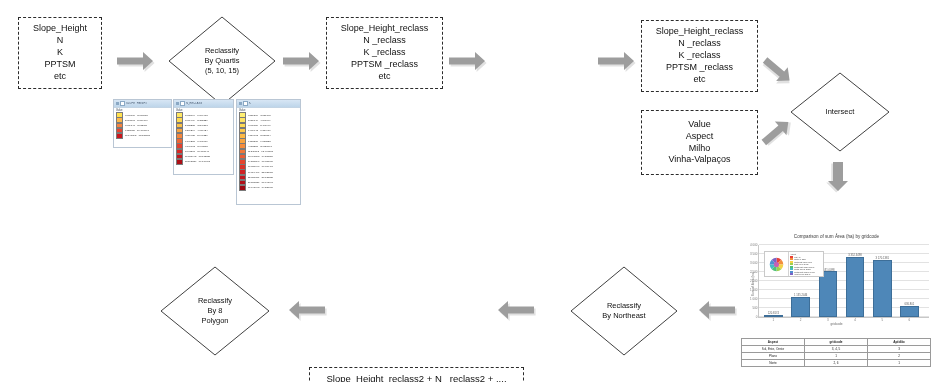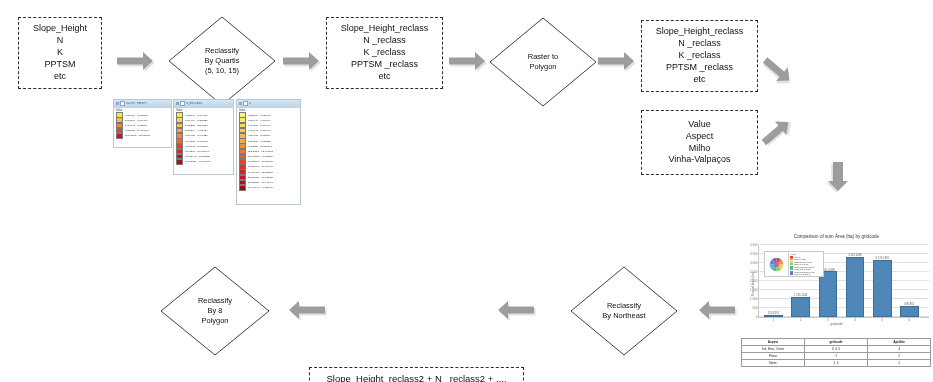--- a/index.html
+++ b/index.html
@@ -293,29 +293,20 @@
 
   <div class="arrow" style="left:449px; top:52px; width:45px; height:20px;">
     <svg viewBox="0 0 45 20">
       <g transform="translate(1.6,2.0)">
           <polygon points="0,5.5 26,5.5 26,0 36,9 26,18 26,12.5 0,12.5" fill="#c9c9c9" opacity="0.55"></polygon>
         </g>
       <polygon points="0,5.5 26,5.5 26,0 36,9 26,18 26,12.5 0,12.5" fill="#9d9d9d"></polygon>
     </svg>
   </div>
 
-  <div class="node diamond" style="left:489px; top:17px; width:108px; height:90px;">
-    <svg viewBox="0 0 108 90" preserveAspectRatio="none">
-      <polygon points="54,1 107,45 54,89 1,45" fill="#ffffff" stroke="#2b2b2b" stroke-width="0.9"></polygon>
-    </svg>
-    <div class="dlabel" style="font-size:7.5px;">
-      <span class="ln">Raster to</span>
-      <span class="ln">Polygon</span>
-    </div>
-  </div>
 
   <div class="arrow" style="left:598px; top:52px; width:45px; height:20px;">
     <svg viewBox="0 0 45 20">
       <g transform="translate(1.6,2.0)">
           <polygon points="0,5.5 26,5.5 26,0 36,9 26,18 26,12.5 0,12.5" fill="#c9c9c9" opacity="0.55"></polygon>
         </g>
       <polygon points="0,5.5 26,5.5 26,0 36,9 26,18 26,12.5 0,12.5" fill="#9d9d9d"></polygon>
     </svg>
   </div>
 
@@ -349,20 +340,28 @@
     <svg viewBox="0 0 46 38">
       <g transform="rotate(-40 23 19)">
         <g transform="translate(1.6,2.0)">
             <polygon points="4,14.5 26,14.5 26,9 36,18 26,27 26,21.5 4,21.5" fill="#c9c9c9" opacity="0.55"></polygon>
           </g>
         <polygon points="4,14.5 26,14.5 26,9 36,18 26,27 26,21.5 4,21.5" fill="#9d9d9d"></polygon>
       </g>
     </svg>
   </div>
 
+  <div class="node diamond" style="left:790px; top:72px; width:100px; height:80px;">
+    <svg viewBox="0 0 100 80" preserveAspectRatio="none">
+      <polygon points="50,1 99,40 50,79 1,40" fill="#ffffff" stroke="#2b2b2b" stroke-width="0.9"></polygon>
+    </svg>
+    <div class="dlabel" style="font-size:7.5px;">
+      <span class="ln">Intersect</span>
+    </div>
+  </div>
 
   <div class="arrow" style="left:826px; top:158px; width:24px; height:42px;">
     <svg viewBox="0 0 24 42">
       <g transform="rotate(90 12 21)">
         <g transform="translate(1.4,1.8)">
             <polygon points="-5,16 14,16 14,11 24,21 14,31 14,26 -5,26" fill="#c9c9c9" opacity="0.55"></polygon>
           </g>
         <polygon points="-5,16 14,16 14,11 24,21 14,31 14,26 -5,26" fill="#9d9d9d"></polygon>
       </g>
     </svg>

